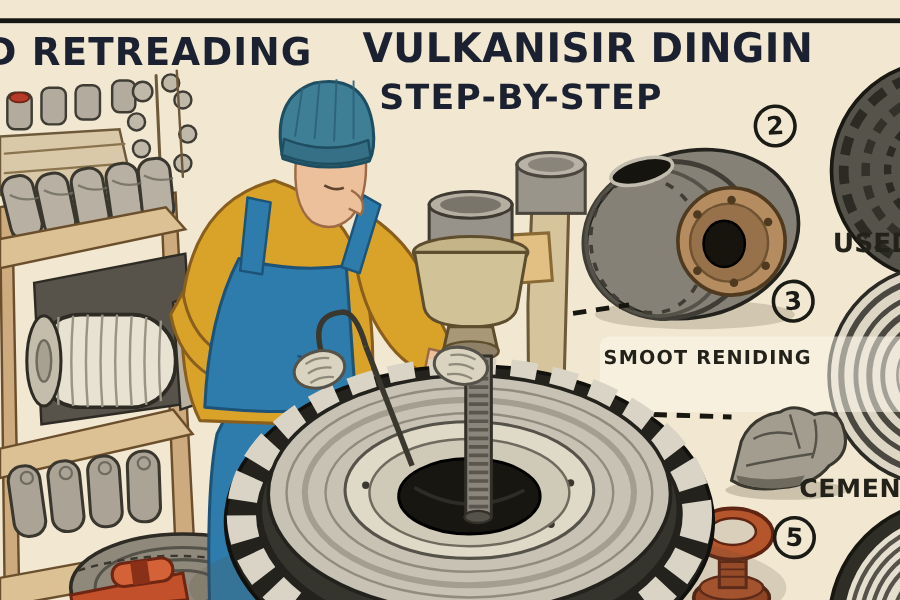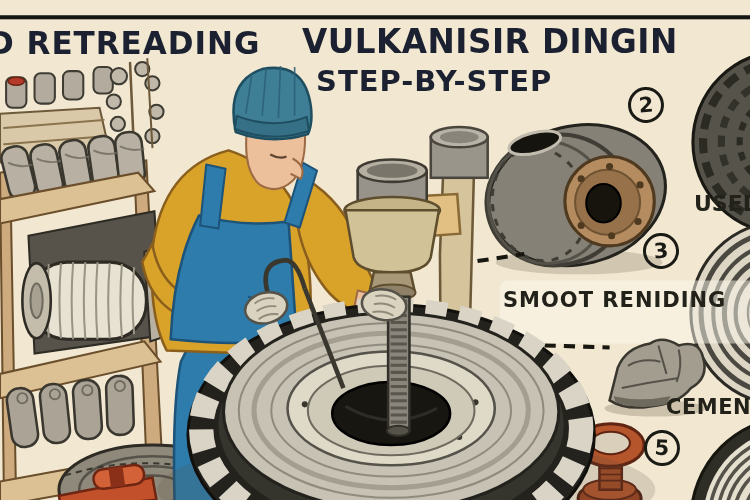--- a/index.html
+++ b/index.html
@@ -12,21 +12,21 @@
   .stage svg{position:absolute;inset:0;display:block;}
   .txt{
     position:absolute;white-space:nowrap;color:#1b2130;font-weight:bold;
     -webkit-font-smoothing:antialiased;
   }
   .hdr-left{left:-12px;top:24px;font-size:32px;letter-spacing:1px;transform:scaleX(.97);transform-origin:left;}
   .title{left:302px;top:21px;font-size:34px;letter-spacing:.5px;transform:scaleX(.96);transform-origin:left;}
   .subtitle{left:316px;top:64px;font-size:29px;letter-spacing:1px;}
   .lbl{color:#23221a;}
   .lbl-used{left:694px;top:191px;font-size:22px;}
-  .lbl-smooth{left:503px;top:288px;font-size:21px;letter-spacing:1px;}
+  .lbl-smooth{left:503px;top:288px;font-size:16px;letter-spacing:1px;}
   .lbl-cement{left:666px;top:395px;font-size:21px;letter-spacing:.5px;}
   .badge{
     position:absolute;width:30px;height:30px;border:3px solid #1b1b16;border-radius:50%;
     display:flex;align-items:center;justify-content:center;
     font-size:21px;font-weight:bold;color:#1b1b16;transform:rotate(-4deg);
     background:rgba(242,232,210,.0);
   }
   .badge-2{left:628px;top:87px;}
   .badge-3{left:643px;top:233px;}
   .badge-5{left:644px;top:430px;transform:rotate(3deg);}

